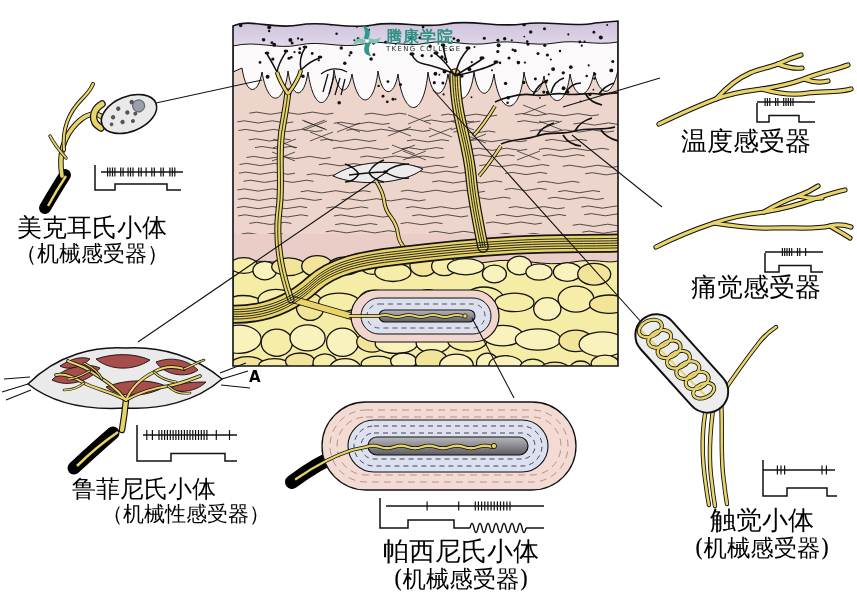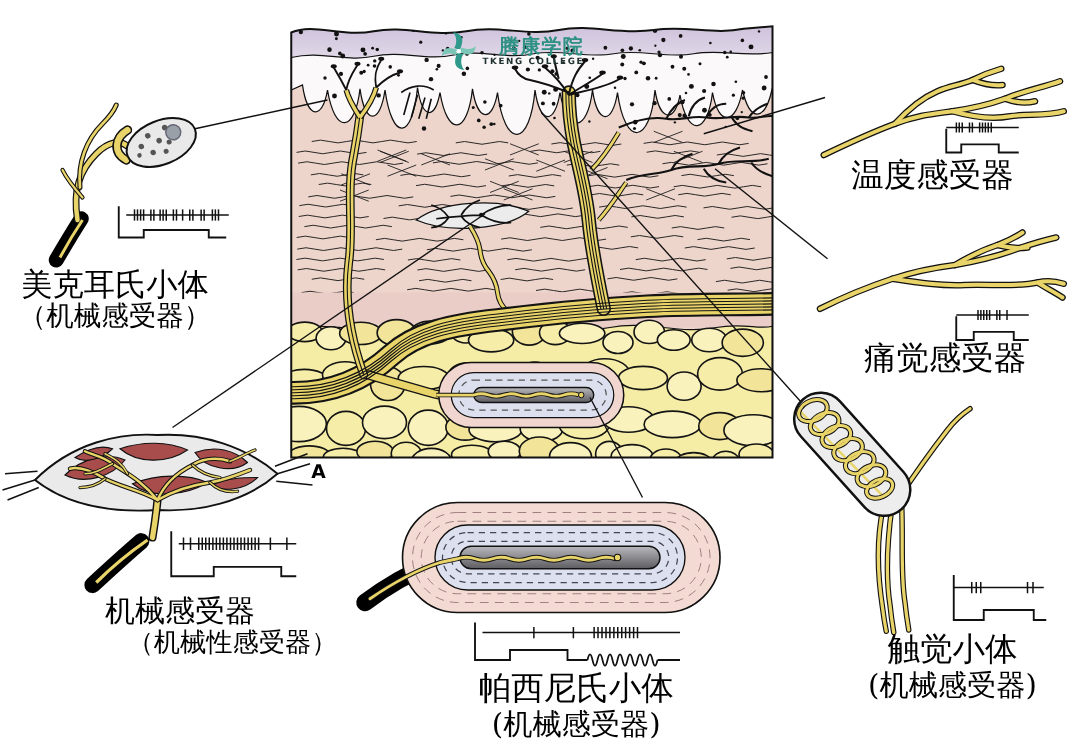--- a/index.html
+++ b/index.html
@@ -12,23 +12,23 @@
   #lblMerkel .sub{font-size:22px;}
   #lblTemp{left:660px;top:127px;width:172px;font-size:26px;}
   #lblPain{left:670px;top:273px;width:172px;font-size:26px;text-align:center;}
   #lblRuffini{left:18px;top:476px;width:252px;font-size:24px;}
   #lblRuffini .sub{font-size:21px;text-align:right;}
   #lblPacinian{left:350px;top:537px;width:222px;font-size:26px;}
   #lblTactile{left:663px;top:506px;width:198px;font-size:26px;}
   #figA{position:absolute;left:249px;top:368px;font:700 15px "DejaVu Sans","Liberation Sans",sans-serif;}
   .logo{position:absolute;left:351px;top:25px;display:flex;align-items:center;gap:3px;
         font-family:"DejaVu Sans","Liberation Sans",sans-serif;}
-  .logo .txt{display:flex;flex-direction:column;line-height:1;align-items:flex-end;}
+  .logo .txt{display:flex;flex-direction:column;line-height:1;}
   .logo .t1{font-size:16px;font-weight:700;letter-spacing:1px;}
-  .logo .t2{font-size:7px;font-weight:700;letter-spacing:1.3px;color:#233;margin-top:1px;}
+  .logo .t2{font-size:7px;font-weight:400;letter-spacing:1.3px;color:#233;margin-top:1px;}
 </style>
 </head>
 <body>
 
 <div class="stage">
 
 <svg class="art" width="857" height="599" viewBox="0 0 857 599">
   <defs>
     <linearGradient id="gEpi" x1="0" y1="0" x2="0" y2="1">
       <stop offset="0" stop-color="#c9bcd9"></stop>
@@ -751,21 +751,21 @@
   <div>美克耳氏小体</div>
   <div class="sub">（机械感受器）</div>
 </div>
 <div class="lbl" id="lblTemp">
   <div>温度感受器</div>
 </div>
 <div class="lbl" id="lblPain">
   <div>痛觉感受器</div>
 </div>
 <div class="lbl" id="lblRuffini">
-  <div>机械感受器</div>
+  <div>鲁菲尼氏小体</div>
   <div class="sub">（机械性感受器）</div>
 </div>
 <div class="lbl" id="lblPacinian">
   <div>帕西尼氏小体</div>
   <div class="sub">(机械感受器)</div>
 </div>
 <div class="lbl" id="lblTactile">
   <div>触觉小体</div>
   <div class="sub">(机械感受器)</div>
 </div>

